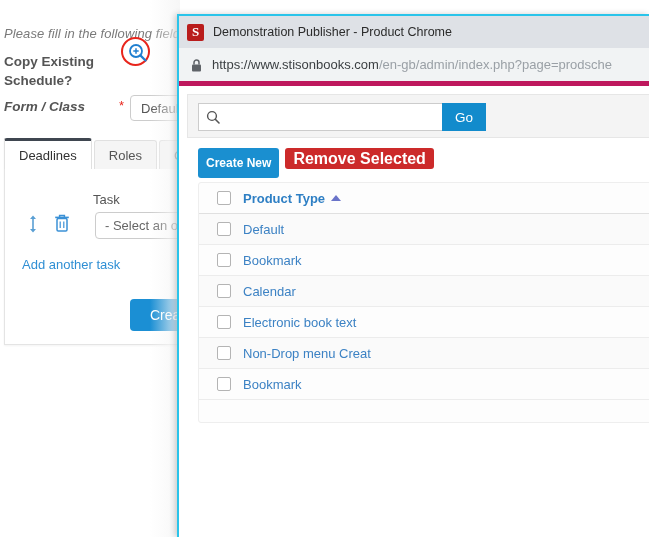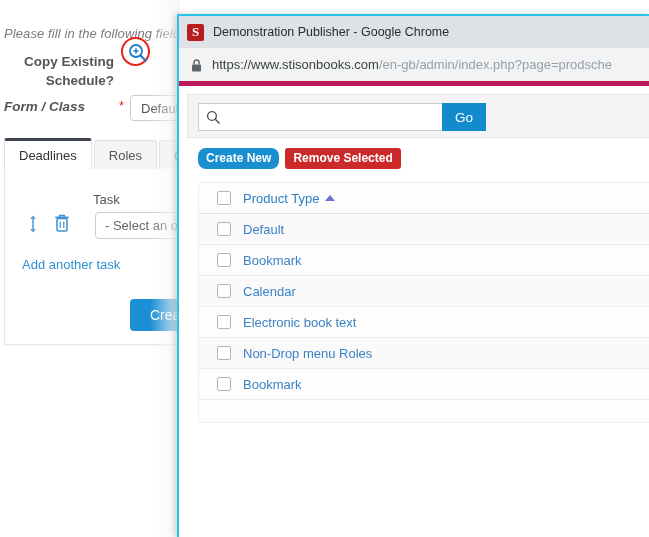--- a/index.html
+++ b/index.html
@@ -63,21 +63,20 @@
   .field-row {
     position: absolute;
     font-size: 13.5px;
     color: #555;
     font-weight: bold;
   }
   #copy-existing-label {
     left: 4px; top: 52px;
     line-height: 19px;
     width: 110px;
-    text-align: right;
   }
   #form-class-label {
     left: 4px; top: 99px; font-style: italic;
   }
   .req-star {
     position: absolute;
     left: 119px; top: 98px;
     color: #e8251c;
     font-size: 13px;
     font-weight: normal;
@@ -323,39 +322,39 @@
     font-family: "Liberation Sans", sans-serif;
   }
 
   .action-row {
     position: absolute;
     left: 19px; top: 62px;
     display: flex;
     gap: 6px;
   }
   .btn-create-new {
-    height: 21px;
+    height: 30px;
     line-height: 21px;
     padding: 0 8px;
     background: #1a8fd0;
     color: #fff;
     font-size: 12px;
     font-weight: bold;
     border: none;
-    border-radius: 8px;
+    border-radius: 3px;
     cursor: pointer;
     font-family: "Liberation Sans", sans-serif;
   }
   .btn-remove-selected {
     height: 21px;
     line-height: 21px;
     padding: 0 8px;
     background: #cc2a2a;
     color: #fff;
-    font-size: 12px;
+    font-size: 16px;
     font-weight: bold;
     border: none;
     border-radius: 3px;
     cursor: pointer;
     font-family: "Liberation Sans", sans-serif;
   }
 
   .list-panel {
     position: absolute;
     left: 19px; top: 96px;
@@ -389,21 +388,21 @@
     flex: 0 0 auto;
     cursor: pointer;
   }
   .row-label {
     font-size: 13px;
     color: #3c82c4;
     cursor: pointer;
     white-space: nowrap;
   }
   .list-row.header .row-label {
-    font-weight: normal;
+    font-weight: bold;
     color: #2e7fc4;
   }
   .sort-arrow {
     display: inline-block;
     margin-left: 6px;
     width: 0; height: 0;
     border-left: 5px solid transparent;
     border-right: 5px solid transparent;
     border-bottom: 6px solid #6a74c9;
     vertical-align: 2px;
@@ -473,21 +472,21 @@
     <button class="create-btn">Creat</button>
   </div>
 
   <div class="bg-fade"></div>
 </div>
 
 <div id="popup-window">
 
   <div class="titlebar">
     <div class="site-logo">S</div>
-    <div class="window-title">Demonstration Publisher - Google Chrome</div>
+    <div class="window-title">Demonstration Publisher - Product Chrome</div>
   </div>
 
   <div class="urlbar">
     <span class="lock-icon">
       <svg width="11" height="13" viewBox="0 0 11 13">
         <rect x="1" y="5.4" width="9" height="7" rx="1" fill="#5f6368"></rect>
         <path d="M3 5.4 V3.6 a2.5 2.5 0 0 1 5 0 V5.4" fill="none" stroke="#5f6368" stroke-width="1.5"></path>
       </svg>
     </span>
     <span class="url-text">
@@ -539,21 +538,21 @@
         <div class="row-label">Calendar</div>
       </div>
 
       <div class="list-row">
         <div class="row-checkbox"></div>
         <div class="row-label">Electronic book text</div>
       </div>
 
       <div class="list-row striped">
         <div class="row-checkbox"></div>
-        <div class="row-label">Non-Drop menu Roles</div>
+        <div class="row-label">Non-Drop menu Creat</div>
       </div>
 
       <div class="list-row">
         <div class="row-checkbox"></div>
         <div class="row-label">Bookmark</div>
       </div>
 
     </div>
   </div>
 </div>

